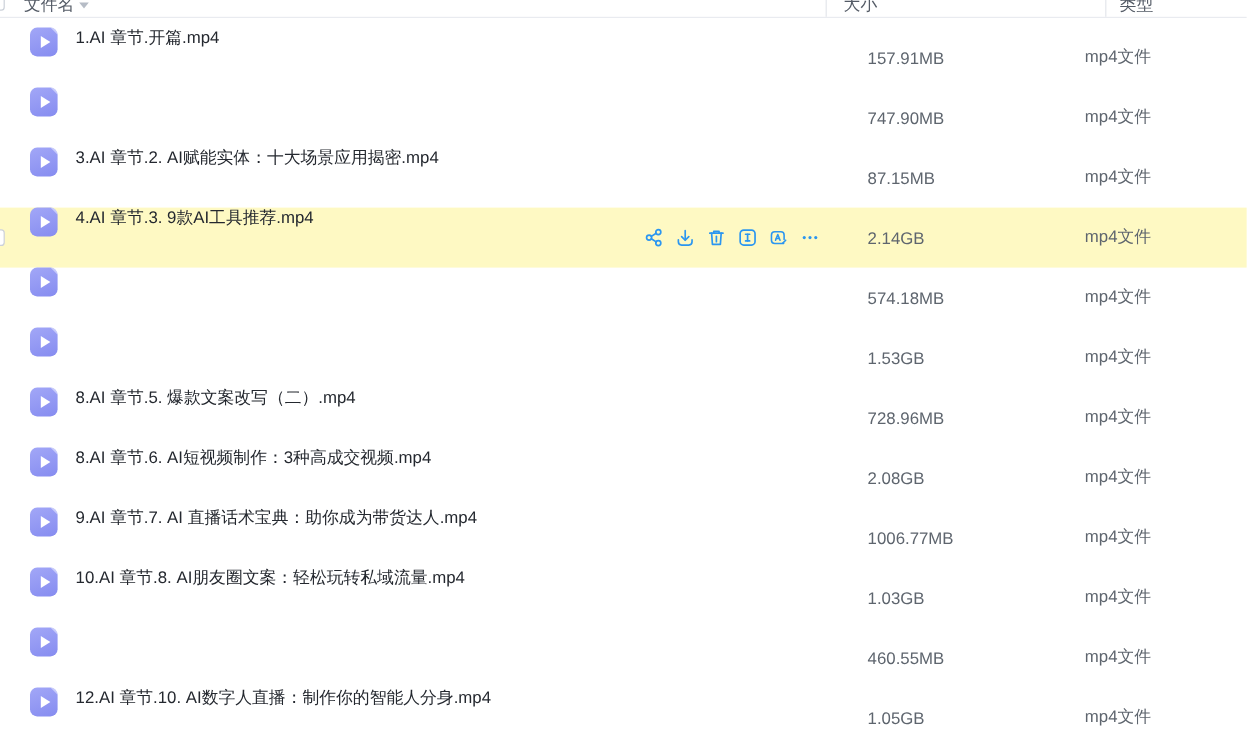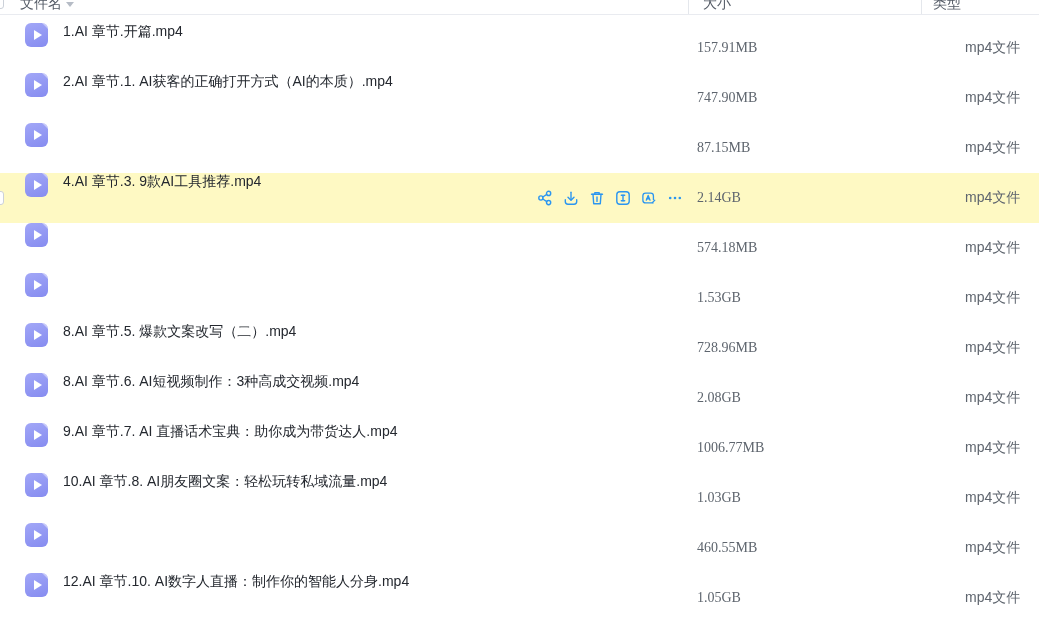--- a/index.html
+++ b/index.html
@@ -107,22 +107,22 @@
     white-space: nowrap;
   }
 
   .cell-size, .cell-type {
     position: absolute;
     top: 50%;
     transform: translateY(-50%);
     color: #5e656e;
     white-space: nowrap;
   }
-  .cell-size { left: 697px; font-family: Liberation Serif, serif; }
-  .cell-type { left: 965px; }
+  .cell-size { left: 723px; }
+  .cell-type { left: 904px; }
 
   
   .row-actions {
     display: none;
     position: absolute;
     left: 537px; top: 50%;
     transform: translateY(-50%);
     align-items: center;
     gap: 10px;
     color: #2b96f0;
@@ -162,32 +162,32 @@
     <span class="cell-size">157.91MB</span>
     <span class="cell-type">mp4文件</span>
   </div>
 
   <div class="row">
 
     <span class="file-icon">
       <span class="fold"></span>
       <span class="play"></span>
     </span>
-    <span class="file-name">2.AI 章节.1. AI获客的正确打开方式（AI的本质）.mp4</span>
 
     <span class="cell-size">747.90MB</span>
     <span class="cell-type">mp4文件</span>
   </div>
 
   <div class="row">
 
     <span class="file-icon">
       <span class="fold"></span>
       <span class="play"></span>
     </span>
+    <span class="file-name">3.AI 章节.2. AI赋能实体：十大场景应用揭密.mp4</span>
 
     <span class="cell-size">87.15MB</span>
     <span class="cell-type">mp4文件</span>
   </div>
 
   <div class="row hovered">
     <span class="row-checkbox"></span>
     <span class="file-icon">
       <span class="fold"></span>
       <span class="play"></span>

